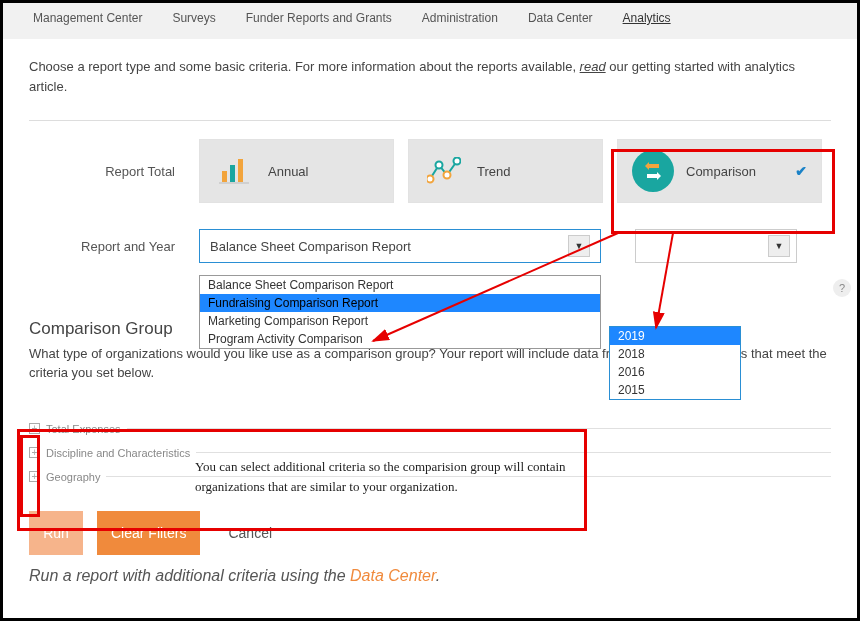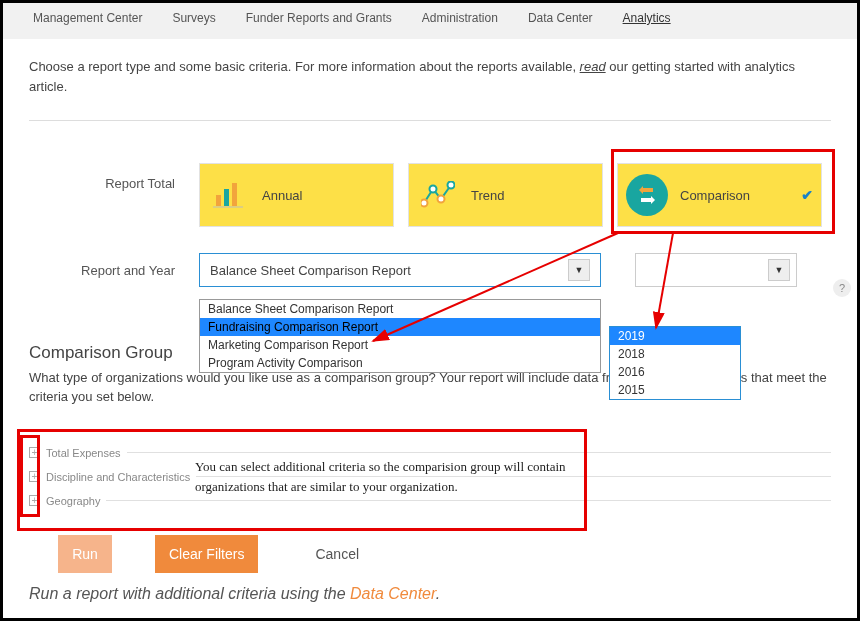--- a/index.html
+++ b/index.html
@@ -38,30 +38,29 @@
     position: relative;
   }
   .intro { line-height: 1.5; }
   .intro .read { text-decoration: underline; cursor:pointer;font-style:italic; }
   .hr { border-top: 1px solid #ddd; margin: 24px 0 18px 0; }
   .row { display: flex; align-items: center; margin-bottom: 16px; position: relative;}
   .row-label { width: 170px; color: #555; font-size: 13px; text-align:right; padding-right:24px;}
   .cards { display: flex; gap: 14px; flex: 1; }
   .card {
     border: 1px solid #e2e2e2;
-    background: #fde047;
+    background: #e5e5e5;
     display: flex;
     align-items: center;
     width: 195px;
     height: 64px;
-    padding: 8px 8px;
+    padding: 8px 14px;
     cursor: pointer;
     font-size: 13px;
     color:#444;
-    margin-top:24px;
   }
   .card .icon-wrap {
     width: 42px; height: 42px; border-radius: 50%;
     display:flex; align-items:center; justify-content:center;
     margin-right:12px;
   }
   .card.comparison-wrap { width: 205px; }
   .card .check { color:#1a82c7; font-size:14px; margin-left:auto; font-weight:bold;}
   .red-box {
     position:absolute; border:3px solid #e60000; pointer-events:none;
@@ -116,22 +115,22 @@
   }
   .crit-row .crit-label { white-space:nowrap; }
   .crit-row .crit-line { flex:1; border-top:1px solid #e0e0e0; margin-left:6px; height:0;}
   .annot {
     position:absolute; left:192px; top:454px; width:380px;
     font-family: Georgia, 'Times New Roman', serif; font-size:13px; color:#222;
     line-height:1.5; background:transparent;
   }
   .buttons { display:flex; align-items:center; gap:14px; margin-top:26px; }
   .btn {
-    height:38px; padding:0 14px; display:flex; align-items:center;
-    font-size:14px; cursor:pointer; border:none;margin-left:29px;
+    height:44px; padding:0 14px; display:flex; align-items:center;
+    font-size:14px; cursor:pointer; border:none;
   }
   .btn.run { background:#f6b48b; color:#fff; width:54px; justify-content:center;}
   .btn.clear { background:#f08a3c; color:#fff; }
   .btn.cancel { background:transparent; color:#555; }
   .footer-note { font-style:italic; font-size:16px; color:#555; margin-top:12px;}
   .footer-note .dc { color:#f08a3c; }
 
   .help-q {
     position:absolute; right:6px; top:276px; width:18px; height:18px;
     border-radius:50%; background:#eee; color:#888; font-size:11px;

